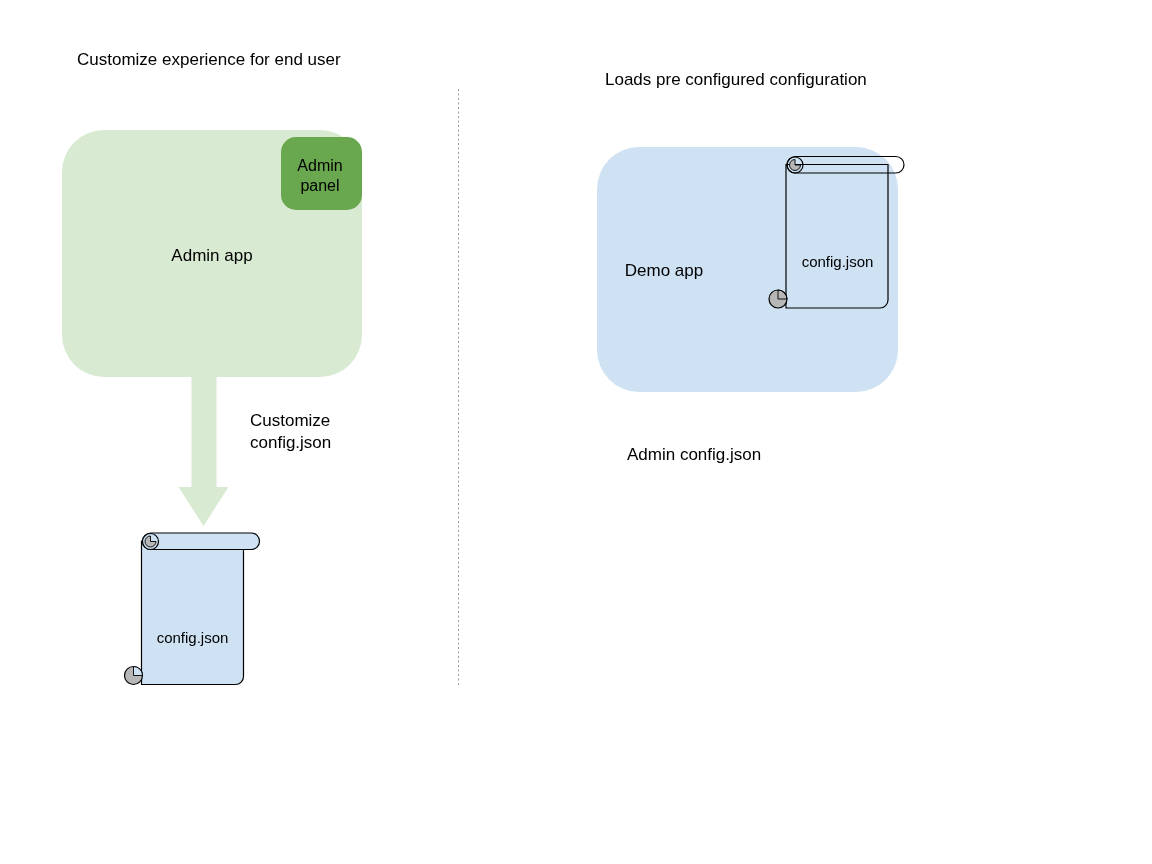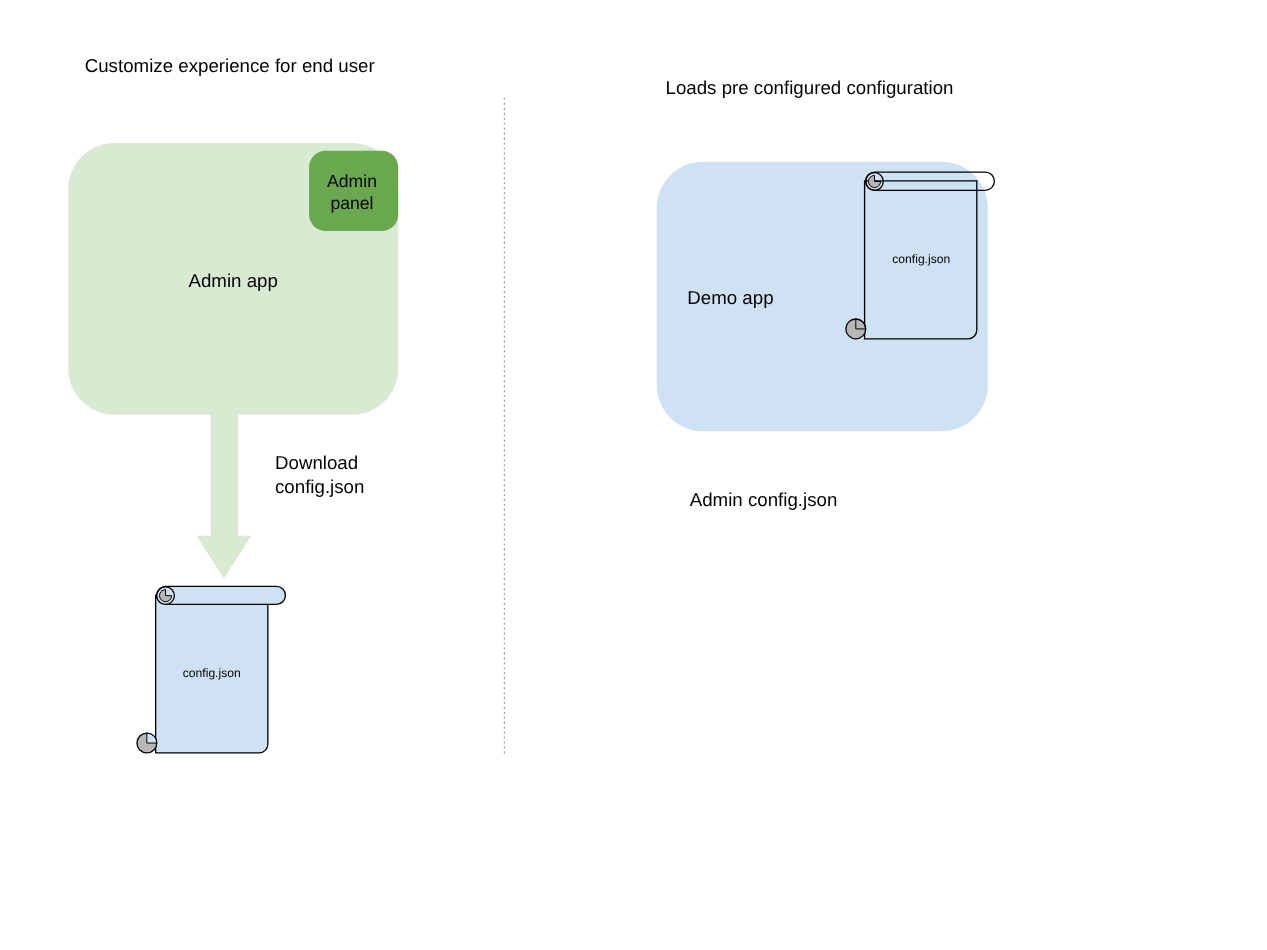--- a/index.html
+++ b/index.html
@@ -27,21 +27,21 @@
   .label { font-size: 17px; }
   .label-center { text-align: center; }
   .panel-label {
     left: 281px; top: 156px; width: 78px;
     font-size: 16px; line-height: 20px; text-align: center;
   }
   .title-left  { left: 77px;  top: 49px; }
   .title-right { left: 605px; top: 49px; margin-top: 20px; }
   .admin-app-label { left: 62px; top: 245px; width: 300px; }
   .download-caption { left: 250px; top: 410px; width: 96px; line-height: 22px; }
-  .scroll-label { font-size: 11px; }
+  .scroll-label { font-size: 15px; margin-top: 23px; }
   .scroll-label-left  { left: 141px; top: 606px; width: 103px; text-align: center; }
   .scroll-label-right { left: 786px; top: 230px; width: 103px; text-align: center; }
   .demo-app-label { left: 584px; top: 260px; width: 160px; text-align: center; }
   .loads-caption { left: 627px; top: 444px; }
 </style>
 </head>
 <body>
 
 <div class="canvas">
 
@@ -77,21 +77,21 @@
   </svg>
 
   <div class="txt title title-left">Customize experience for end user</div>
 
   <div class="txt title title-right">Loads pre configured configuration</div>
 
   <div class="txt label label-center admin-app-label">Admin app</div>
 
   <div class="txt panel-label">Admin panel</div>
 
-  <div class="txt label download-caption">Download config.json</div>
+  <div class="txt label download-caption">Customize config.json</div>
 
   <div class="txt scroll-label scroll-label-left">config.json</div>
 
   <div class="txt label demo-app-label">Demo app</div>
 
   <div class="txt scroll-label scroll-label-right">config.json</div>
 
   <div class="txt label loads-caption">Admin config.json</div>
 
 </div>

